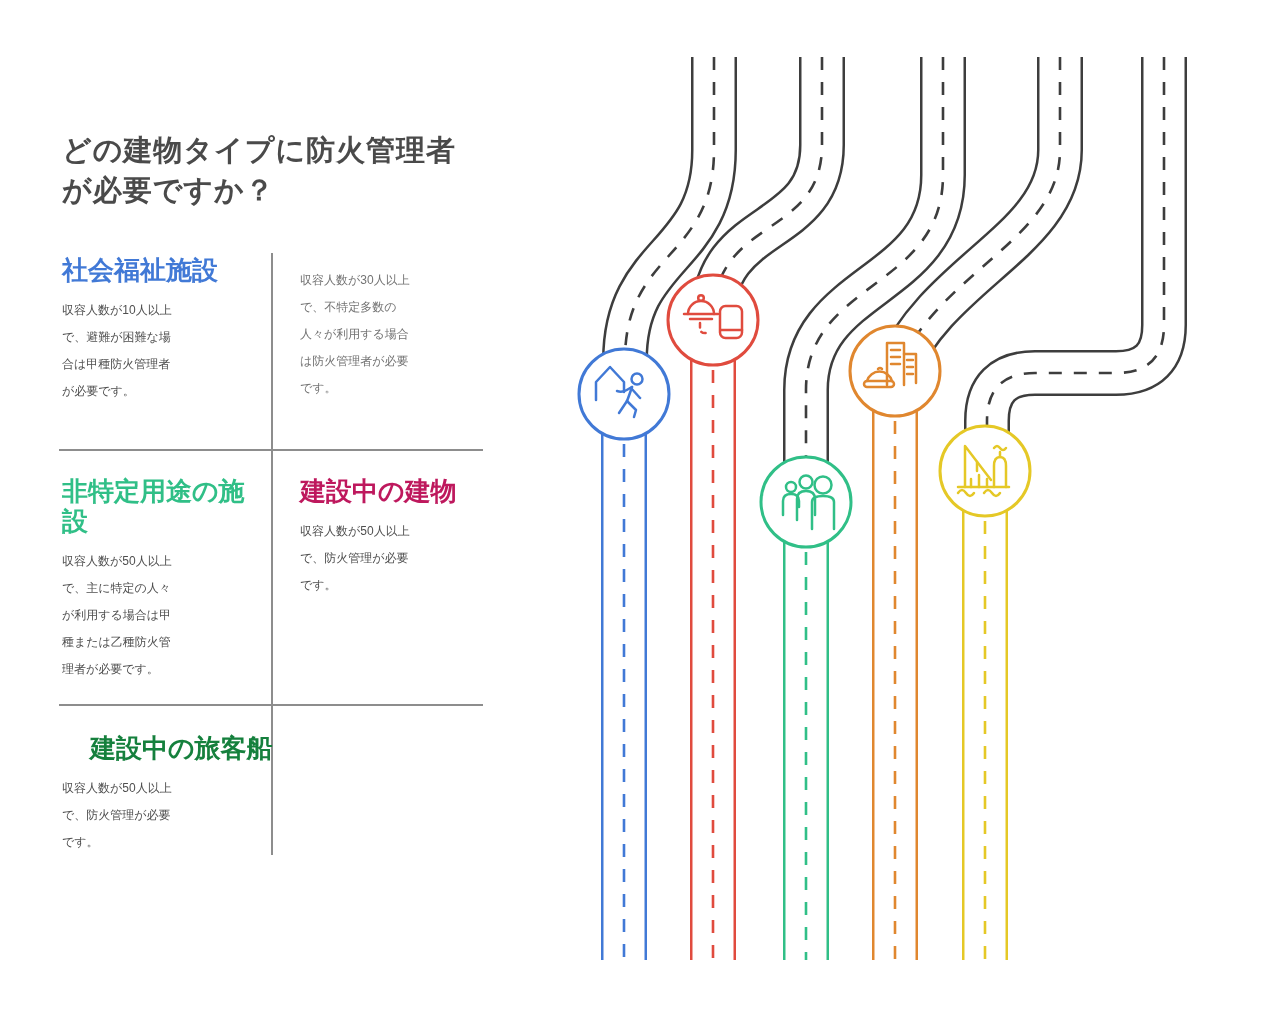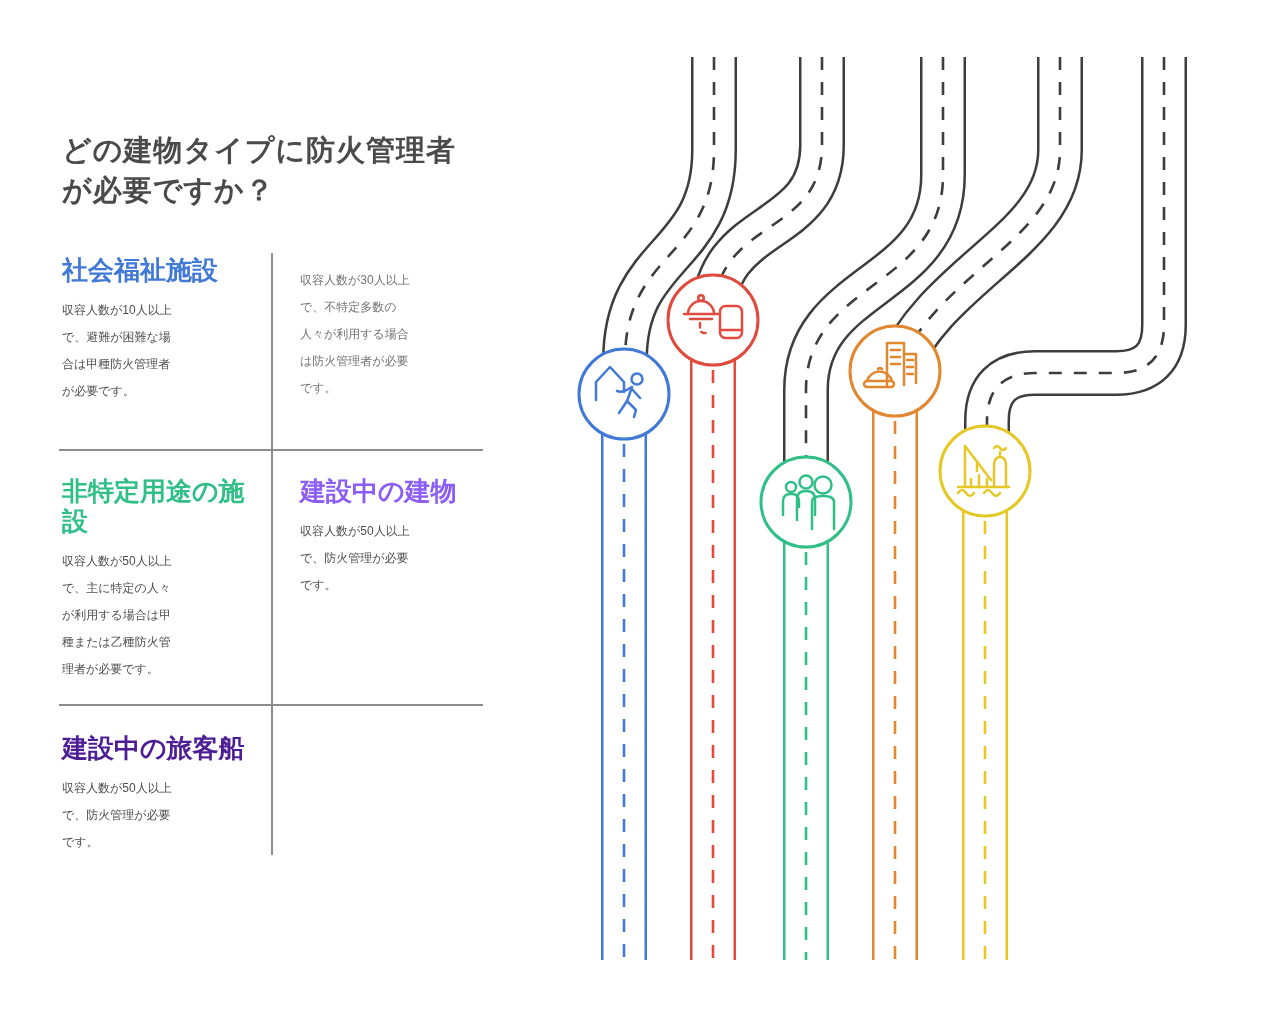--- a/index.html
+++ b/index.html
@@ -50,28 +50,28 @@
   <div class="cell" style="left:62px;top:476px;">
     <h3 style="color: rgb(48, 191, 135);">非特定用途の施
 設</h3>
     <p style="color: rgb(79, 79, 79);">収容人数が50人以上
 で、主に特定の人々
 が利用する場合は甲
 種または乙種防火管
 理者が必要です。</p>
   </div>
   <div class="cell" style="left:300px;top:476px;">
-    <h3 style="color: #8b5cf6;">建設中の建物</h3>
+    <h3 style="color: #be185d;">建設中の建物</h3>
     <p style="color: rgb(79, 79, 79);">収容人数が50人以上
 で、防火管理が必要
 です。</p>
   </div>
 
   <div class="cell" style="left:62px;top:733px;">
-    <h3 style="color: #4c1d95;">建設中の旅客船</h3>
+    <h3 style="color: #15803d; margin-left: 28px;">建設中の旅客船</h3>
     <p style="color: rgb(79, 79, 79);">収容人数が50人以上
 で、防火管理が必要
 です。</p>
   </div>
 
   <svg width="1263" height="1023" viewBox="0 0 1263 1023">
 
     <g>
       <path class="road-outer" d="M714,57 V150 C714,260 625,250 625,360 V394" stroke="#3D3D3D"></path>
       <path class="road-inner" d="M714,55 V150 C714,260 625,250 625,360 V394" stroke="#ffffff"></path>

